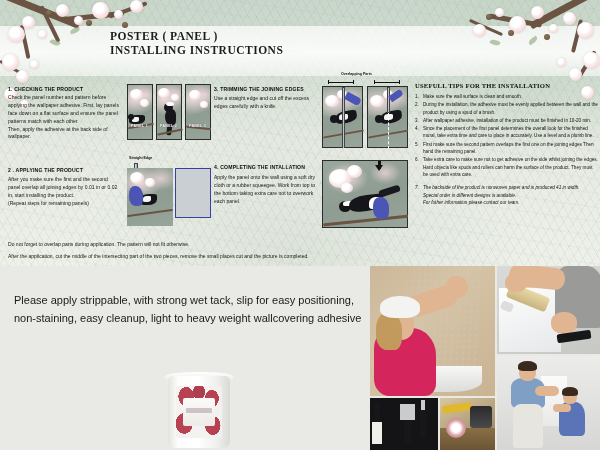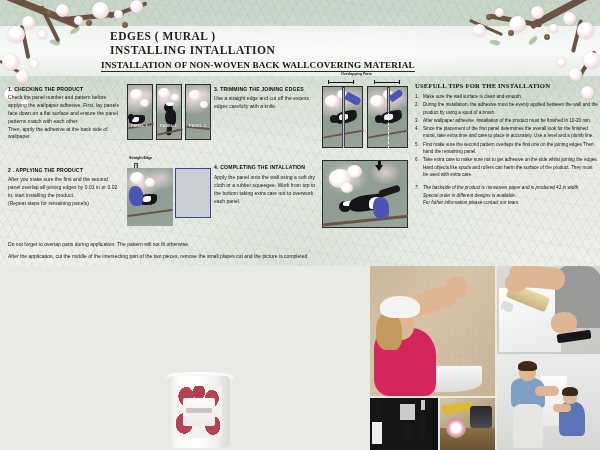--- a/index.html
+++ b/index.html
@@ -267,23 +267,22 @@
     <div class="blossom" style="right:18px;top:68px;"></div>
     <div class="blossom sm" style="right:34px;top:58px;"></div>
     <div class="blossom" style="right:6px;top:86px;"></div>
     <div class="bud" style="right:50px;top:34px;"></div>
     <div class="bud" style="right:86px;top:30px;"></div>
     <div class="bud" style="right:108px;top:14px;"></div>
     <div class="leafy" style="right:62px;top:38px;transform:rotate(-34deg);"></div>
     <div class="leafy" style="right:100px;top:40px;transform:rotate(22deg);"></div>
   </div>
 
-  <div class="h-title">EDGES ( MURAL )</div>
-  <div class="h-title2">INSTALLING INTALLATION</div>
-  <div class="h-sub">INSTALLATION OF NON-WOVEN BACK WALLCOVERING MATERIAL</div>
+  <div class="h-title">POSTER ( PANEL )</div>
+  <div class="h-title2">INSTALLING INSTRUCTIONS</div>
 
   <div class="step-h" style="left:8px;top:86px;">1. CHECKING THE PRODUCT</div>
   <div class="step-b" style="left:8px;top:94px;width:112px;white-space:pre-line;">Check the panel number and pattern before applying the wallpaper adhesive. First, lay panels face down on a flat surface and ensure the panel patterns match with each other.
 Then, apply the adhesive at the back side of wallpaper.</div>
 
   <div class="ill" style="left:127px;top:84px;width:84px;height:56px;">
     <div class="mpanel" style="left:0;top:0;width:26px;height:56px;">
       <div class="bloom2" style="left:2px;top:4px;width:13px;height:11px;"></div>
       <div class="bloom2" style="left:12px;top:14px;width:9px;height:8px;"></div>
       <div class="branchline" style="left:0;top:40px;width:26px;height:2px;transform:rotate(-10deg);"></div>
@@ -413,20 +412,21 @@
 Special order in different designs is available.
 For futher information please contact our team.</span>
     </div>
   </div>
 
   <div class="note" style="top:241px;">Do not forget to overlap parts during application. The pattern will not fit otherwise.</div>
   <div class="note" style="top:253px;">After the application, cut the middle of the intersecting part of the two pieces, remove the small places cut and the picture is completed.</div>
 </div>
 
 <div class="bottom">
+  <div class="promo-body">Please apply strippable, with strong wet tack, slip for easy positioning, non-staining, easy cleanup, light to heavy weight wallcovering adhesive</div>
 </div>
 
 <div class="bucket-rim"></div>
 <div class="bucket"></div>
 <div class="bucket-label">
   <div class="card"></div>
   <div class="bar"></div>
 </div>
 
 <div class="photo p1">

